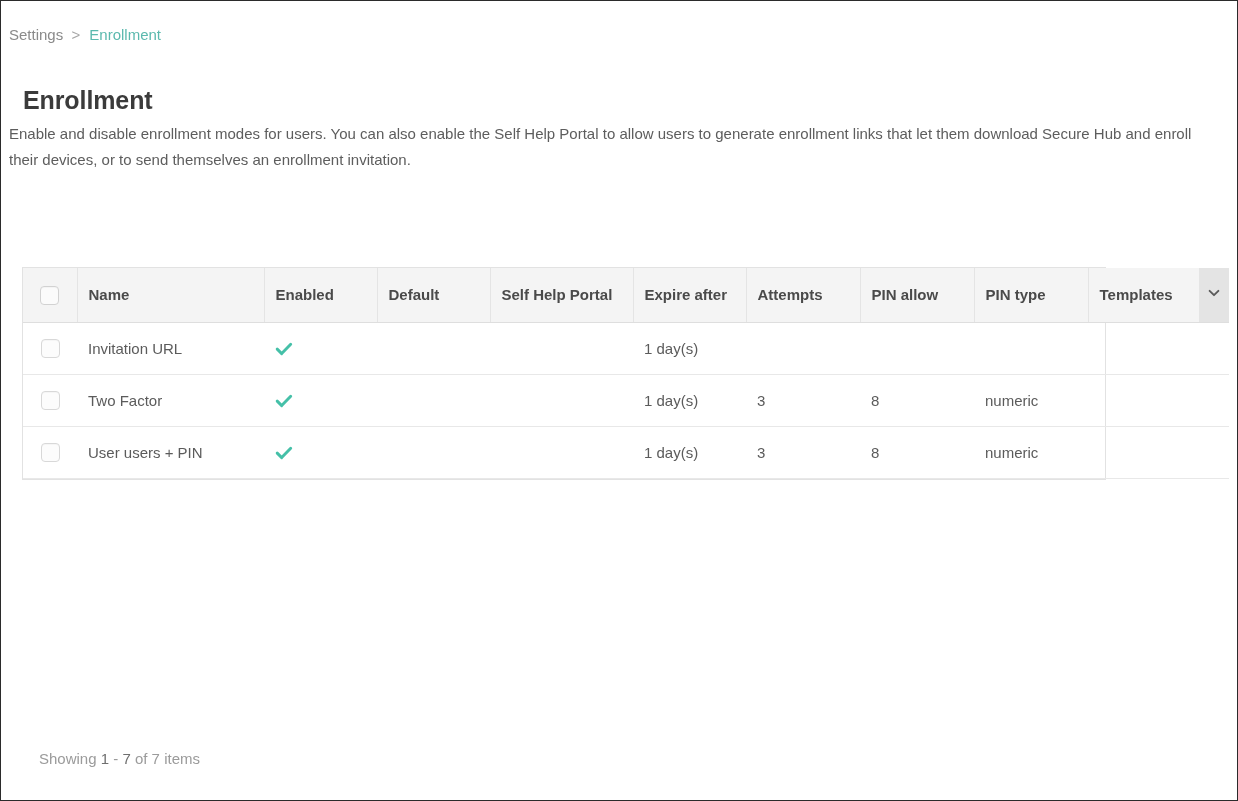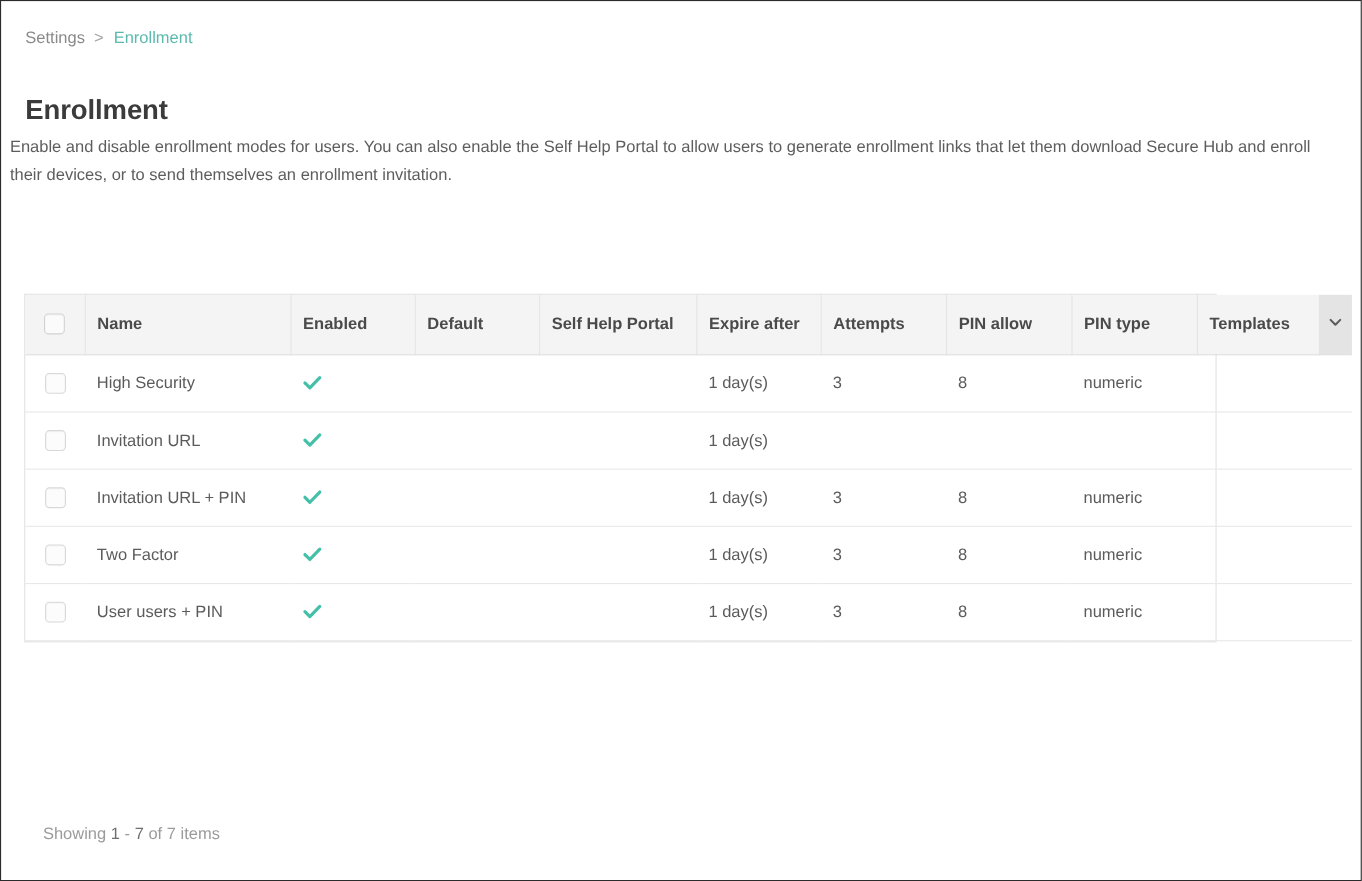--- a/index.html
+++ b/index.html
@@ -21,21 +21,21 @@
     width: 1238px;
     height: 801px;
     border: 1px solid #2b2b2b;
     background: #ffffff;
     padding: 0;
   }
 
   
   .breadcrumb {
     position: absolute;
-    left: 22px;
+    left: 8px;
     top: 24px;
     font-size: 15px;
     line-height: 20px;
     white-space: nowrap;
   }
   .crumb-muted {
     color: #8a8a8a;
   }
   .crumb-sep {
     color: #a6a6a6;
@@ -239,60 +239,30 @@
               <svg width="14" height="14" viewBox="0 0 14 14">
                 <path d="M2.6 4.8 L7 9.2 L11.4 4.8" fill="none" stroke="#5b5b5b" stroke-width="1.9" stroke-linecap="round" stroke-linejoin="round"></path>
               </svg>
             </span>
           </th>
         </tr>
       </thead>
       <tbody id="tbody">
           <tr>
             <td class="td-chk"><span class="cbox"></span></td>
-            <td class="td-name">High Security</td>
-            <td class="td-center"><span class="check"><svg width="18" height="18" viewBox="0 0 18 18">
-                  <path d="M2.2 9.1 L6.7 13.6 L15.7 4.3" fill="none" stroke="#45c0a8" stroke-width="2.9" stroke-linecap="round" stroke-linejoin="round"></path>
-                </svg></span></td>
-            <td class="td-center"></td>
-            <td class="td-center"></td>
-            <td class="td-center">1 day(s)</td>
-            <td class="td-center">3</td>
-            <td class="td-center">8</td>
-            <td class="td-center">numeric</td>
-            <td class="td-center"></td>
-            <td class="td-center"></td>
-          </tr>
-          <tr>
-            <td class="td-chk"><span class="cbox"></span></td>
             <td class="td-name">Invitation URL</td>
             <td class="td-center"><span class="check"><svg width="18" height="18" viewBox="0 0 18 18">
                   <path d="M2.2 9.1 L6.7 13.6 L15.7 4.3" fill="none" stroke="#45c0a8" stroke-width="2.9" stroke-linecap="round" stroke-linejoin="round"></path>
                 </svg></span></td>
             <td class="td-center"></td>
             <td class="td-center"></td>
             <td class="td-center">1 day(s)</td>
             <td class="td-center"></td>
             <td class="td-center"></td>
             <td class="td-center"></td>
-            <td class="td-center"></td>
-            <td class="td-center"></td>
-          </tr>
-          <tr>
-            <td class="td-chk"><span class="cbox"></span></td>
-            <td class="td-name">Invitation URL + PIN</td>
-            <td class="td-center"><span class="check"><svg width="18" height="18" viewBox="0 0 18 18">
-                  <path d="M2.2 9.1 L6.7 13.6 L15.7 4.3" fill="none" stroke="#45c0a8" stroke-width="2.9" stroke-linecap="round" stroke-linejoin="round"></path>
-                </svg></span></td>
-            <td class="td-center"></td>
-            <td class="td-center"></td>
-            <td class="td-center">1 day(s)</td>
-            <td class="td-center">3</td>
-            <td class="td-center">8</td>
-            <td class="td-center">numeric</td>
             <td class="td-center"></td>
             <td class="td-center"></td>
           </tr>
           <tr>
             <td class="td-chk"><span class="cbox"></span></td>
             <td class="td-name">Two Factor</td>
             <td class="td-center"><span class="check"><svg width="18" height="18" viewBox="0 0 18 18">
                   <path d="M2.2 9.1 L6.7 13.6 L15.7 4.3" fill="none" stroke="#45c0a8" stroke-width="2.9" stroke-linecap="round" stroke-linejoin="round"></path>
                 </svg></span></td>
             <td class="td-center"></td>

